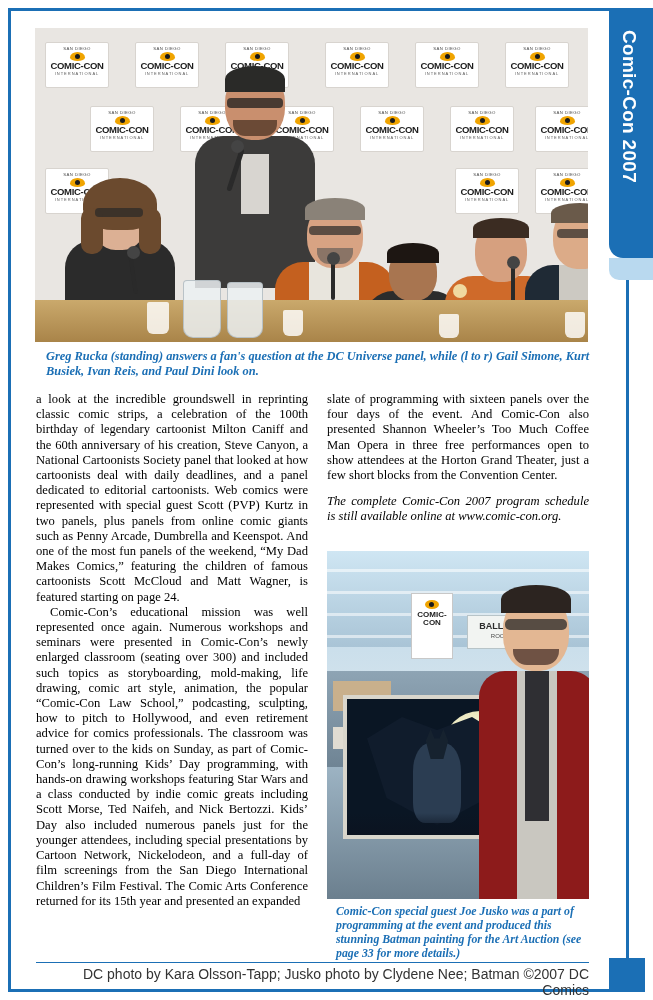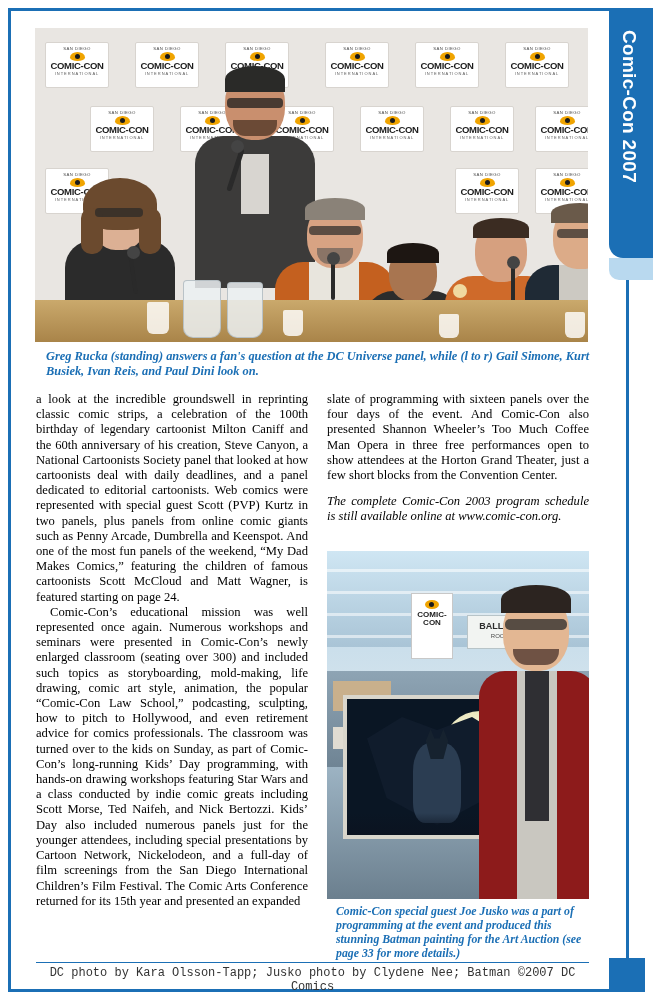--- a/index.html
+++ b/index.html
@@ -145,24 +145,24 @@
     top: 962px;
     width: 553px;
     height: 1px;
     background: #1b6fb5;
   }
   .credit {
     position: absolute;
     left: 36px;
     top: 966px;
     width: 553px;
-    text-align: center;
-    font-size: 12px;
+    text-align: right;
+    font-size: 14px;
     color: #333333;
-    font-family: Liberation Mono, monospace;
+    font-family: Liberation Sans, sans-serif;
   }
   .page-number-box {
     position: absolute;
     right: 8px;
     top: 958px;
     width: 36px;
     height: 34px;
     background: #1b6fb5;
     border-radius: 0 0 0 0;
   }
@@ -497,21 +497,21 @@
 
 <div class="caption-blue" id="top-caption">Greg Rucka (standing) answers a fan's question at the DC Universe panel, while (l to r) Gail Simone, Kurt Busiek, Ivan Reis, and Paul Dini look on.</div>
 
 <div class="col" id="col-left">
   <p class="first">a look at the incredible groundswell in reprinting classic comic strips, a celebration of the 100th birthday of legendary cartoonist Milton Caniff and the 60th anniversary of his creation, Steve Canyon, a National Cartoonists Society panel that looked at how cartoonists deal with daily deadlines, and a panel dedicated to editorial cartoonists. Web comics were represented with special guest Scott (PVP) Kurtz in two panels, plus panels from online comic giants such as Penny Arcade, Dumbrella and Keenspot. And one of the most fun panels of the weekend, “My Dad Makes Comics,” featuring the children of famous cartoonists Scott McCloud and Matt Wagner, is featured starting on page 24.</p>
   <p>Comic-Con’s educational mission was well represented once again. Numerous workshops and seminars were presented in Comic-Con’s newly enlarged classroom (seating over 300) and included such topics as storyboarding, mold-making, life drawing, comic art style, animation, the popular “Comic-Con Law School,” podcasting, sculpting, how to pitch to Hollywood, and even retirement advice for comics professionals. The classroom was turned over to the kids on Sunday, as part of Comic-Con’s long-running Kids’ Day programming, with hands-on drawing workshops featuring Star Wars and a class conducted by indie comic greats including Scott Morse, Ted Naifeh, and Nick Bertozzi. Kids’ Day also included numerous panels just for the younger attendees, including special presentations by Cartoon Network, Nickelodeon, and a full-day of film screenings from the San Diego International Children’s Film Festival. The Comic Arts Conference returned for its 15th year and presented an expanded</p>
 </div>
 
 <div class="col" id="col-right">
   <p class="first">slate of programming with sixteen panels over the four days of the event. And Comic-Con also presented Shannon Wheeler’s Too Much Coffee Man Opera in three free performances open to show attendees at the Horton Grand Theater, just a few short blocks from the Convention Center.</p>
-  <p class="italic-note"><span>The complete Comic-Con 2003 program schedule is still available online at </span><b>www.comic-con.org</b><span>.</span></p>
+  <p class="italic-note"><span>The complete Comic-Con 2007 program schedule is still available online at </span><b>www.comic-con.org</b><span>.</span></p>
 </div>
 
 <div class="photo-bottom">
   <div class="conv-bg"></div>
   <div class="conv-ceiling"></div>
   <div class="conv-beam" style="left:0; top:18px; width:100%;"></div>
   <div class="conv-beam" style="left:0; top:40px; width:100%;"></div>
   <div class="conv-beam" style="left:0; top:62px; width:100%;"></div>
   <div class="conv-beam" style="left:0; top:84px; width:100%;"></div>
 

